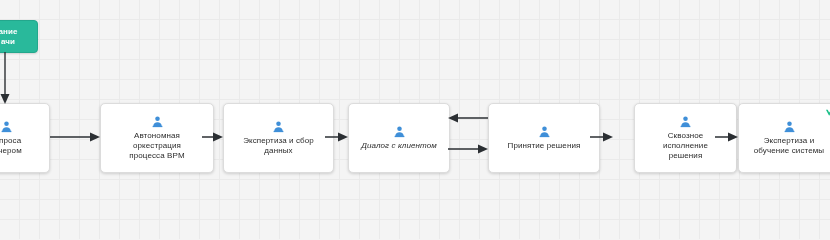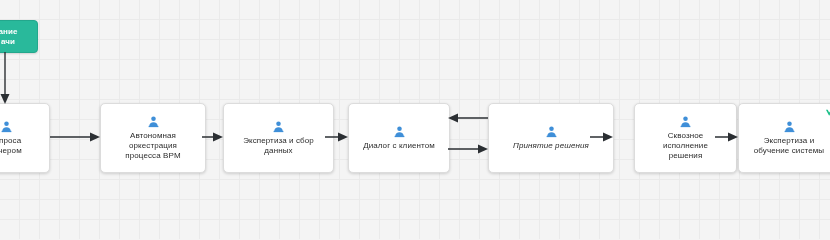--- a/index.html
+++ b/index.html
@@ -112,51 +112,51 @@
   <div class="node node-white" style="left:-38px; top:103px; width:88px; height:70px;">
     <svg class="person-icon" viewBox="0 0 24 24">
       <circle cx="12" cy="7" r="4.2" fill="#3f8fd8"></circle>
       <path d="M4.2 20.5c0-4.4 3.5-7.3 7.8-7.3s7.8 2.9 7.8 7.3z" fill="#3f8fd8"></path>
       <rect x="3" y="20" width="18" height="2.4" fill="#3f8fd8"></rect>
     </svg>
     <span class="node-label">запроса
 етчером</span>
   </div>
 
-  <div class="node node-white" style="left:100px; top:103px; width:106px; height:70px;">
+  <div class="node node-white" style="left:100px; top:103px; width:114px; height:70px;">
     <svg class="person-icon" viewBox="0 0 24 24">
       <circle cx="12" cy="7" r="4.2" fill="#3f8fd8"></circle>
       <path d="M4.2 20.5c0-4.4 3.5-7.3 7.8-7.3s7.8 2.9 7.8 7.3z" fill="#3f8fd8"></path>
       <rect x="3" y="20" width="18" height="2.4" fill="#3f8fd8"></rect>
     </svg>
     <span class="node-label">Автономная
 оркестрация
 процесса BPM</span>
   </div>
 
   <div class="node node-white" style="left:223px; top:103px; width:111px; height:70px;">
     <svg class="person-icon" viewBox="0 0 24 24">
       <circle cx="12" cy="7" r="4.2" fill="#3f8fd8"></circle>
       <path d="M4.2 20.5c0-4.4 3.5-7.3 7.8-7.3s7.8 2.9 7.8 7.3z" fill="#3f8fd8"></path>
       <rect x="3" y="20" width="18" height="2.4" fill="#3f8fd8"></rect>
     </svg>
     <span class="node-label">Экспертиза и сбор
 данных</span>
   </div>
 
-  <div class="node node-white" style="left:348px; top:103px; width:102px; height:70px;">
+  <div class="node node-white" style="left:348px; top:103px; width:102px; height:70px;font-style:italic;">
     <svg class="person-icon" viewBox="0 0 24 24">
       <circle cx="12" cy="7" r="4.2" fill="#3f8fd8"></circle>
       <path d="M4.2 20.5c0-4.4 3.5-7.3 7.8-7.3s7.8 2.9 7.8 7.3z" fill="#3f8fd8"></path>
       <rect x="3" y="20" width="18" height="2.4" fill="#3f8fd8"></rect>
     </svg>
     <span class="node-label">Диалог с клиентом</span>
   </div>
 
-  <div class="node node-white" style="left:488px; top:103px; width:126px; height:70px;font-style:italic;">
+  <div class="node node-white" style="left:488px; top:103px; width:112px; height:70px;">
     <svg class="person-icon" viewBox="0 0 24 24">
       <circle cx="12" cy="7" r="4.2" fill="#3f8fd8"></circle>
       <path d="M4.2 20.5c0-4.4 3.5-7.3 7.8-7.3s7.8 2.9 7.8 7.3z" fill="#3f8fd8"></path>
       <rect x="3" y="20" width="18" height="2.4" fill="#3f8fd8"></rect>
     </svg>
     <span class="node-label">Принятие решения</span>
   </div>
 
   <div class="node node-white" style="left:613px; top:103px; width:103px; height:70px;margin-left:21px;">
     <svg class="person-icon" viewBox="0 0 24 24">

